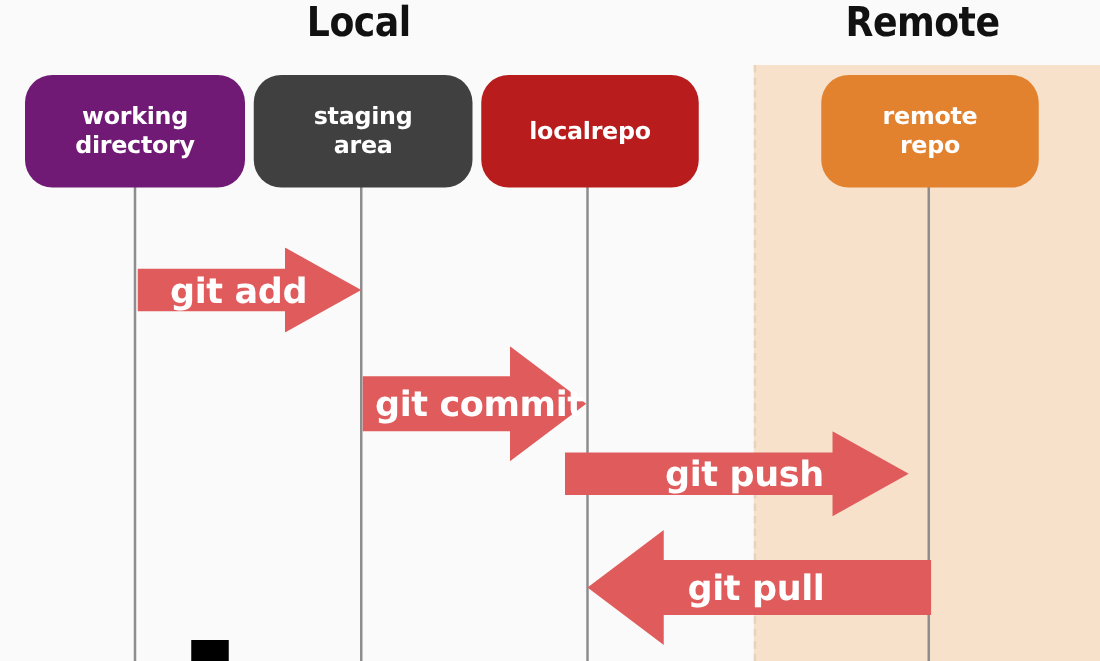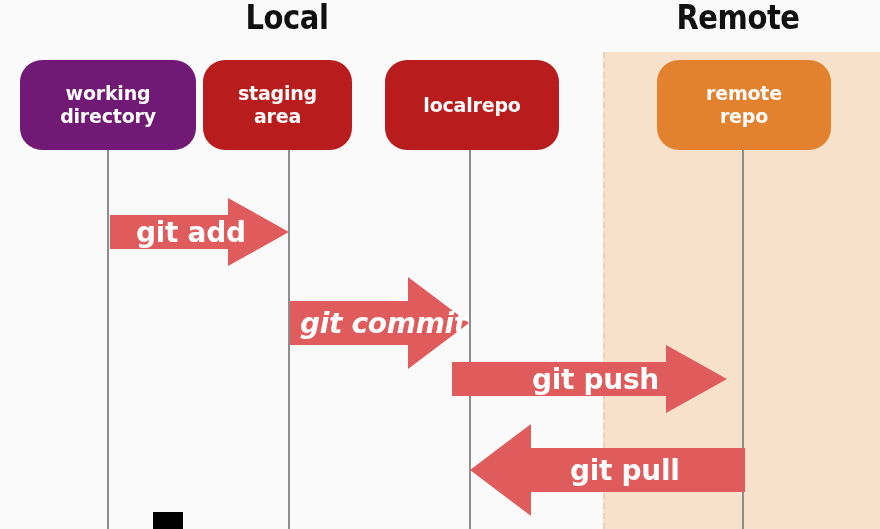--- a/index.html
+++ b/index.html
@@ -72,21 +72,21 @@
     text-align: center;
     color: #ffffff;
     font-family: "DejaVu Sans", sans-serif;
     font-weight: bold;
     font-size: 19px;
     line-height: 23px;
     letter-spacing: -0.2px;
     white-space: pre-line;
   }
   .node-wd { left: 20px;  width: 176px; background: #701a75; }
-  .node-sa { left: 203px; width: 149px; background: #b91c1c; }
+  .node-sa { left: 203px; width: 175px; background: #404040; }
   .node-lr { left: 385px; width: 174px; background: #b91c1c; }
   .node-rr { left: 657px; width: 174px; background: #e2822f; }
 
   
   .arrow {
     position: absolute;
     display: flex;
     align-items: center;
   }
   .arrow svg { display: block; }
@@ -104,23 +104,23 @@
     white-space: nowrap;
     pointer-events: none;
   }
 
   .arrow-add    { left: 110px; top: 198px; width: 179px; height: 68px; }
   .arrow-commit { left: 290px; top: 277px; width: 179px; height: 92px; }
   .arrow-push   { left: 452px; top: 345px; width: 275px; height: 68px; }
   .arrow-pull   { left: 470px; top: 424px; width: 275px; height: 92px; }
 
   .label-add    { left: 26px; }
-  .label-commit { left: 10px; font-style: italic; }
+  .label-commit { left: 10px; }
   .label-push   { left: 80px; }
-  .label-pull   { left: 80px; margin-left: 20px; }
+  .label-pull   { left: 80px; }
 
   
   .black-marker {
     position: absolute;
     left: 153px;
     top: 512px;
     width: 30px;
     height: 17px;
     background: #000000;
   }

